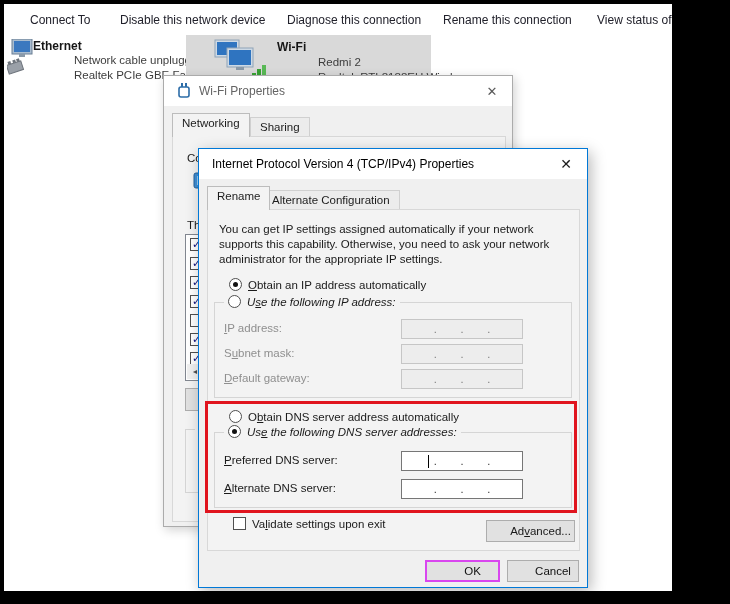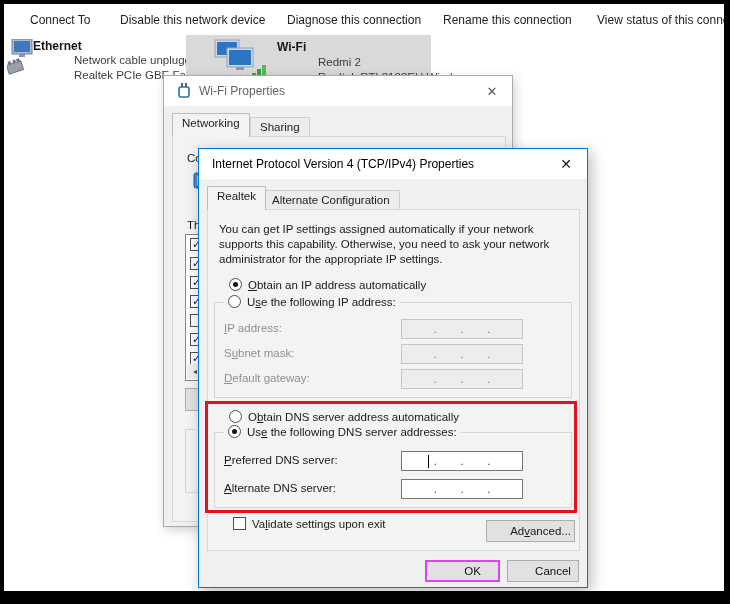--- a/index.html
+++ b/index.html
@@ -1,18 +1,18 @@
 <!DOCTYPE html>
 <html><head>
 <meta charset="utf-8">
 <style>
   * { margin:0; padding:0; box-sizing:border-box; font-family:"Liberation Sans", sans-serif; }
   html,body { width:730px; height:604px; }
   body { position:relative; background:#000; overflow:hidden; }
-  .screen { position:absolute; left:4px; top:4px; width:720px; height:587px; background:#fff; overflow:hidden; }
+  .screen { position:absolute; left:4px; top:4px; width:668px; height:587px; background:#fff; overflow:hidden; }
 
   
   .toolbar-item { position:absolute; top:9px; font-size:12px; color:#21212b; white-space:nowrap; cursor:default; }
 
   
   .adapter-name { position:absolute; font-size:12px; font-weight:bold; color:#161616; white-space:nowrap; }
   .adapter-sub  { position:absolute; font-size:11.5px; color:#3d3d3d; white-space:nowrap;margin-left:41px; }
   .wifi-selection { position:absolute; left:182px; top:31px; width:245px; height:51px; background:#d9d9d9; }
 
   
@@ -31,21 +31,21 @@
   .lbl.grayed { color:#8f8f8f; }
   .key { text-decoration:underline; }
 
   .radio { display:inline-block; width:13px; height:13px; border:1px solid #4f4f4f; border-radius:50%; background:#fff; position:relative; flex:none; }
   .radio.selected::after { content:""; position:absolute; left:3px; top:3px; width:5px; height:5px; border-radius:50%; background:#111; }
   .checkbox { display:inline-block; width:13px; height:13px; border:1px solid #4f4f4f; background:#fff; position:relative; flex:none;
               font-size:11px; line-height:11px; text-align:center; color:#10127d; }
   .ctl-row { position:absolute; display:flex; align-items:flex-end; gap:6px; }
 
   .groupbox { position:absolute; border:1px solid #d5d5d5; }
-  .legend { position:absolute; top:-8px; left:9px; background:#f3f3f3; padding:0 4px; display:flex; align-items:center; gap:6px; }
+  .legend { position:absolute; top:-8px; left:9px; background:#f3f3f3; padding:0 4px; display:flex; align-items:center; gap:6px;font-style:italic; }
 
   .field-row-label { position:absolute; }
   .ipfield { position:absolute; width:122px; height:20px; display:flex; align-items:center; padding:0 8px; }
   .ipfield .octet { flex:1; height:100%; }
   .ipfield .dot { font-size:11px; line-height:10px; }
   .ipfield.disabled { background:#ededed; border:1px solid #c6c6c6; }
   .ipfield.disabled .dot { color:#7c7c7c; }
   .ipfield.enabled { background:#fff; border:1px solid #767676; }
   .ipfield.enabled .dot { color:#333; }
   .caret { position:absolute; left:26px; top:3px; width:1px; height:13px; background:#000; }
@@ -159,21 +159,21 @@
         <span class="legend lbl">Description</span>
       </div>
     </div>
   </div>
 
   <div class="dlg active" style="left:194px; top:144px; width:390px; height:440px">
     <div class="titlebar">
       <span class="title-text" style="left:13px; color:#000000">Internet Protocol Version 4 (TCP/IPv4) Properties</span>
       <span class="close-btn" style="right:8px; color:#1a1a1a; font-size:14px">✕</span>
     </div>
-    <div class="tab tab-active" style="left:8px; top:37px; height:24px">Realtek</div>
+    <div class="tab tab-active" style="left:8px; top:37px; height:24px">Rename</div>
     <div class="tab" style="left:63px; top:41px; height:20px">Alternate Configuration</div>
 
     <div class="tabpanel" style="left:8px; top:60px; width:373px; height:342px">
 
       <div class="lbl" style="position:absolute; left:11px; top:12px; width:352px; white-space:normal; line-height:1.3">You can get IP settings assigned automatically if your network supports this capability. Otherwise, you need to ask your network administrator for the appropriate IP settings.</div>
 
       <div class="ctl-row" style="left:21px; top:68px">
         <span class="radio selected"></span>
         <span class="lbl"><span></span><span class="key">O</span><span>btain an IP address automatically</span></span>
       </div>

